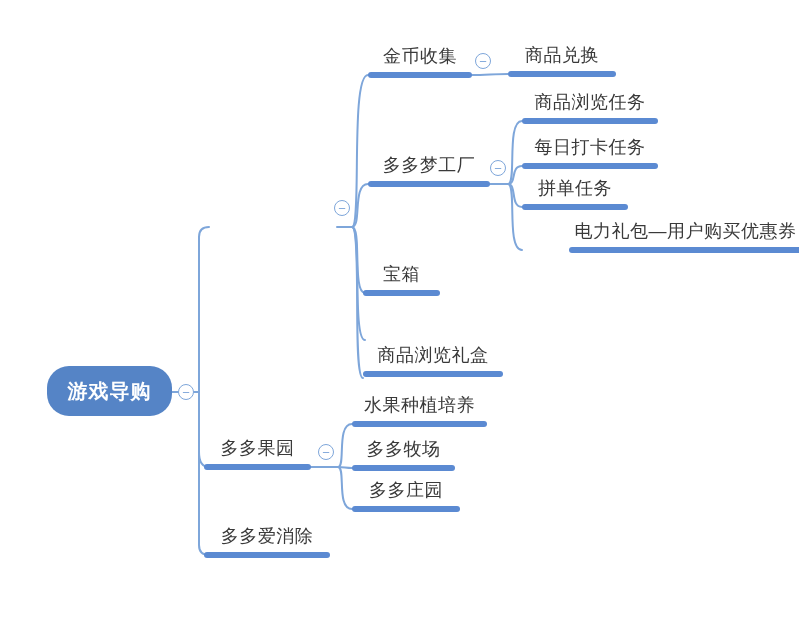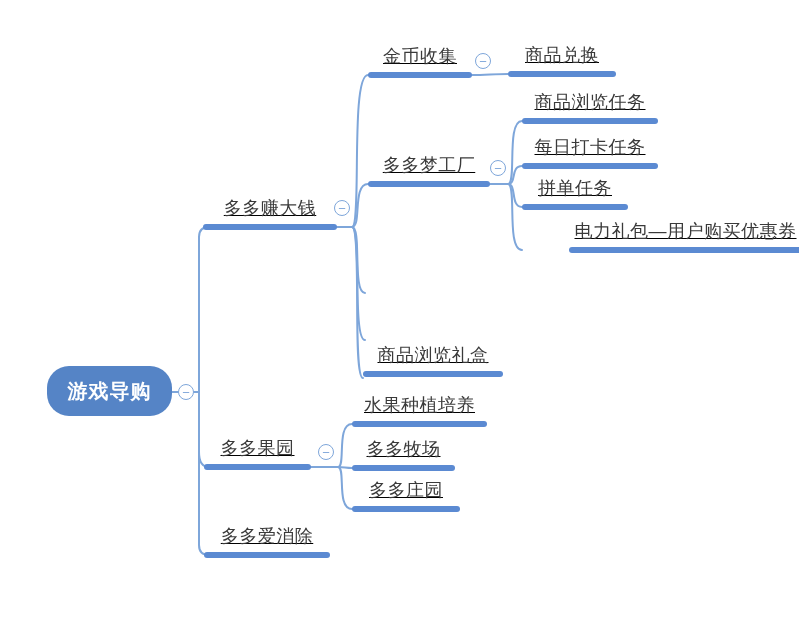--- a/index.html
+++ b/index.html
@@ -23,21 +23,20 @@
   .connectors path { stroke: var(--line); stroke-width: 2; fill: none; stroke-linecap: round; }
 
   .node {
     position: absolute;
     display: flex;
     flex-direction: column;
     align-items: center;
     gap: 5px;
     cursor: default;
     z-index: 1;
-    text-decoration: underline;
   }
   .node .label {
     font-size: 18px;
     line-height: 22px;
     color: var(--text);
     white-space: nowrap;
     letter-spacing: 0.5px;
   }
   .node .bar {
     height: 6px;
@@ -113,24 +112,20 @@
     <path d="M 311 467 H 338"></path>
     <path d="M 338 467 C 346 467 336 424 352 424"></path>
     <path d="M 338 467 C 344 467 346 468 352 468"></path>
     <path d="M 338 467 C 346 467 336 509 352 509"></path>
   </svg>
 
   <div class="root-node">
     <span class="label">游戏导购</span>
   </div>
 
-  <div class="node" style="left:203px; top:197px; width:134px;">
-    <span class="label">多多赚大钱</span>
-    <div class="bar"></div>
-  </div>
   <div class="node" style="left:204px; top:437px; width:107px;">
     <span class="label">多多果园</span>
     <div class="bar"></div>
   </div>
   <div class="node" style="left:204px; top:525px; width:126px;">
     <span class="label">多多爱消除</span>
     <div class="bar"></div>
   </div>
 
   <div class="node" style="left:368px; top:45px; width:104px;">
@@ -154,20 +149,24 @@
     <div class="bar"></div>
   </div>
   <div class="node" style="left:522px; top:177px; width:106px;">
     <span class="label">拼单任务</span>
     <div class="bar"></div>
   </div>
   <div class="node" style="left:522px; top:220px; width:233px;margin-left:47px;">
     <span class="label">电力礼包—用户购买优惠券</span>
     <div class="bar"></div>
   </div>
+  <div class="node" style="left:363px; top:263px; width:77px;">
+    <span class="label">宝箱</span>
+    <div class="bar"></div>
+  </div>
   <div class="node" style="left:363px; top:344px; width:140px;align-items:center;">
     <span class="label">商品浏览礼盒</span>
     <div class="bar"></div>
   </div>
 
   <div class="node" style="left:352px; top:394px; width:135px;">
     <span class="label">水果种植培养</span>
     <div class="bar"></div>
   </div>
   <div class="node" style="left:352px; top:438px; width:103px;text-align:center;">

